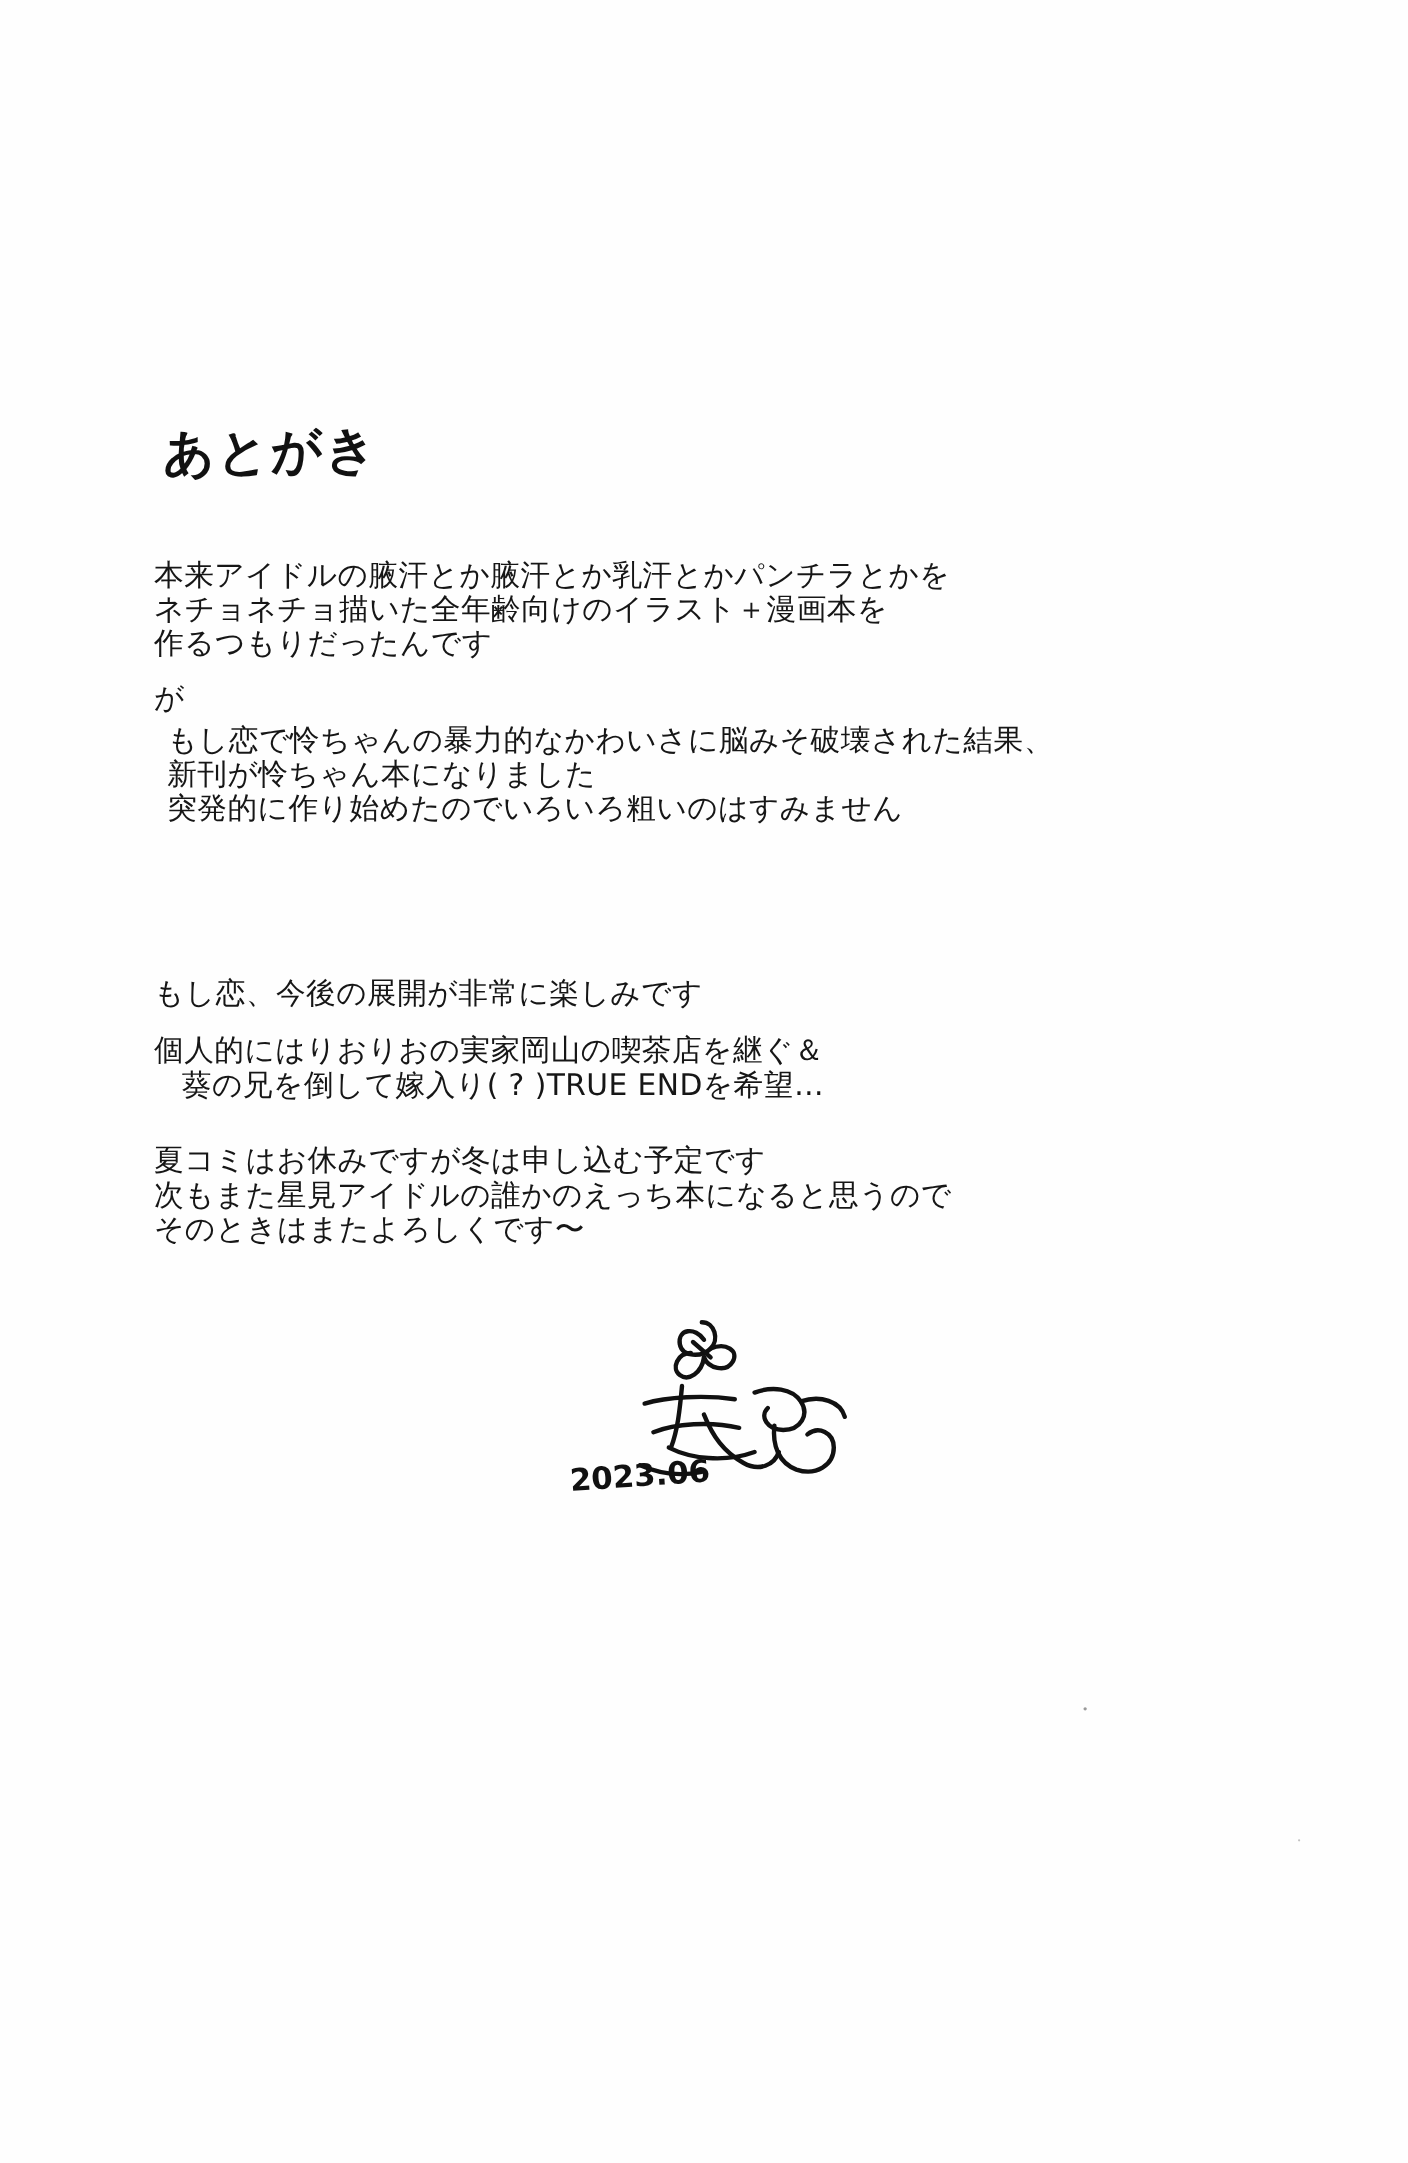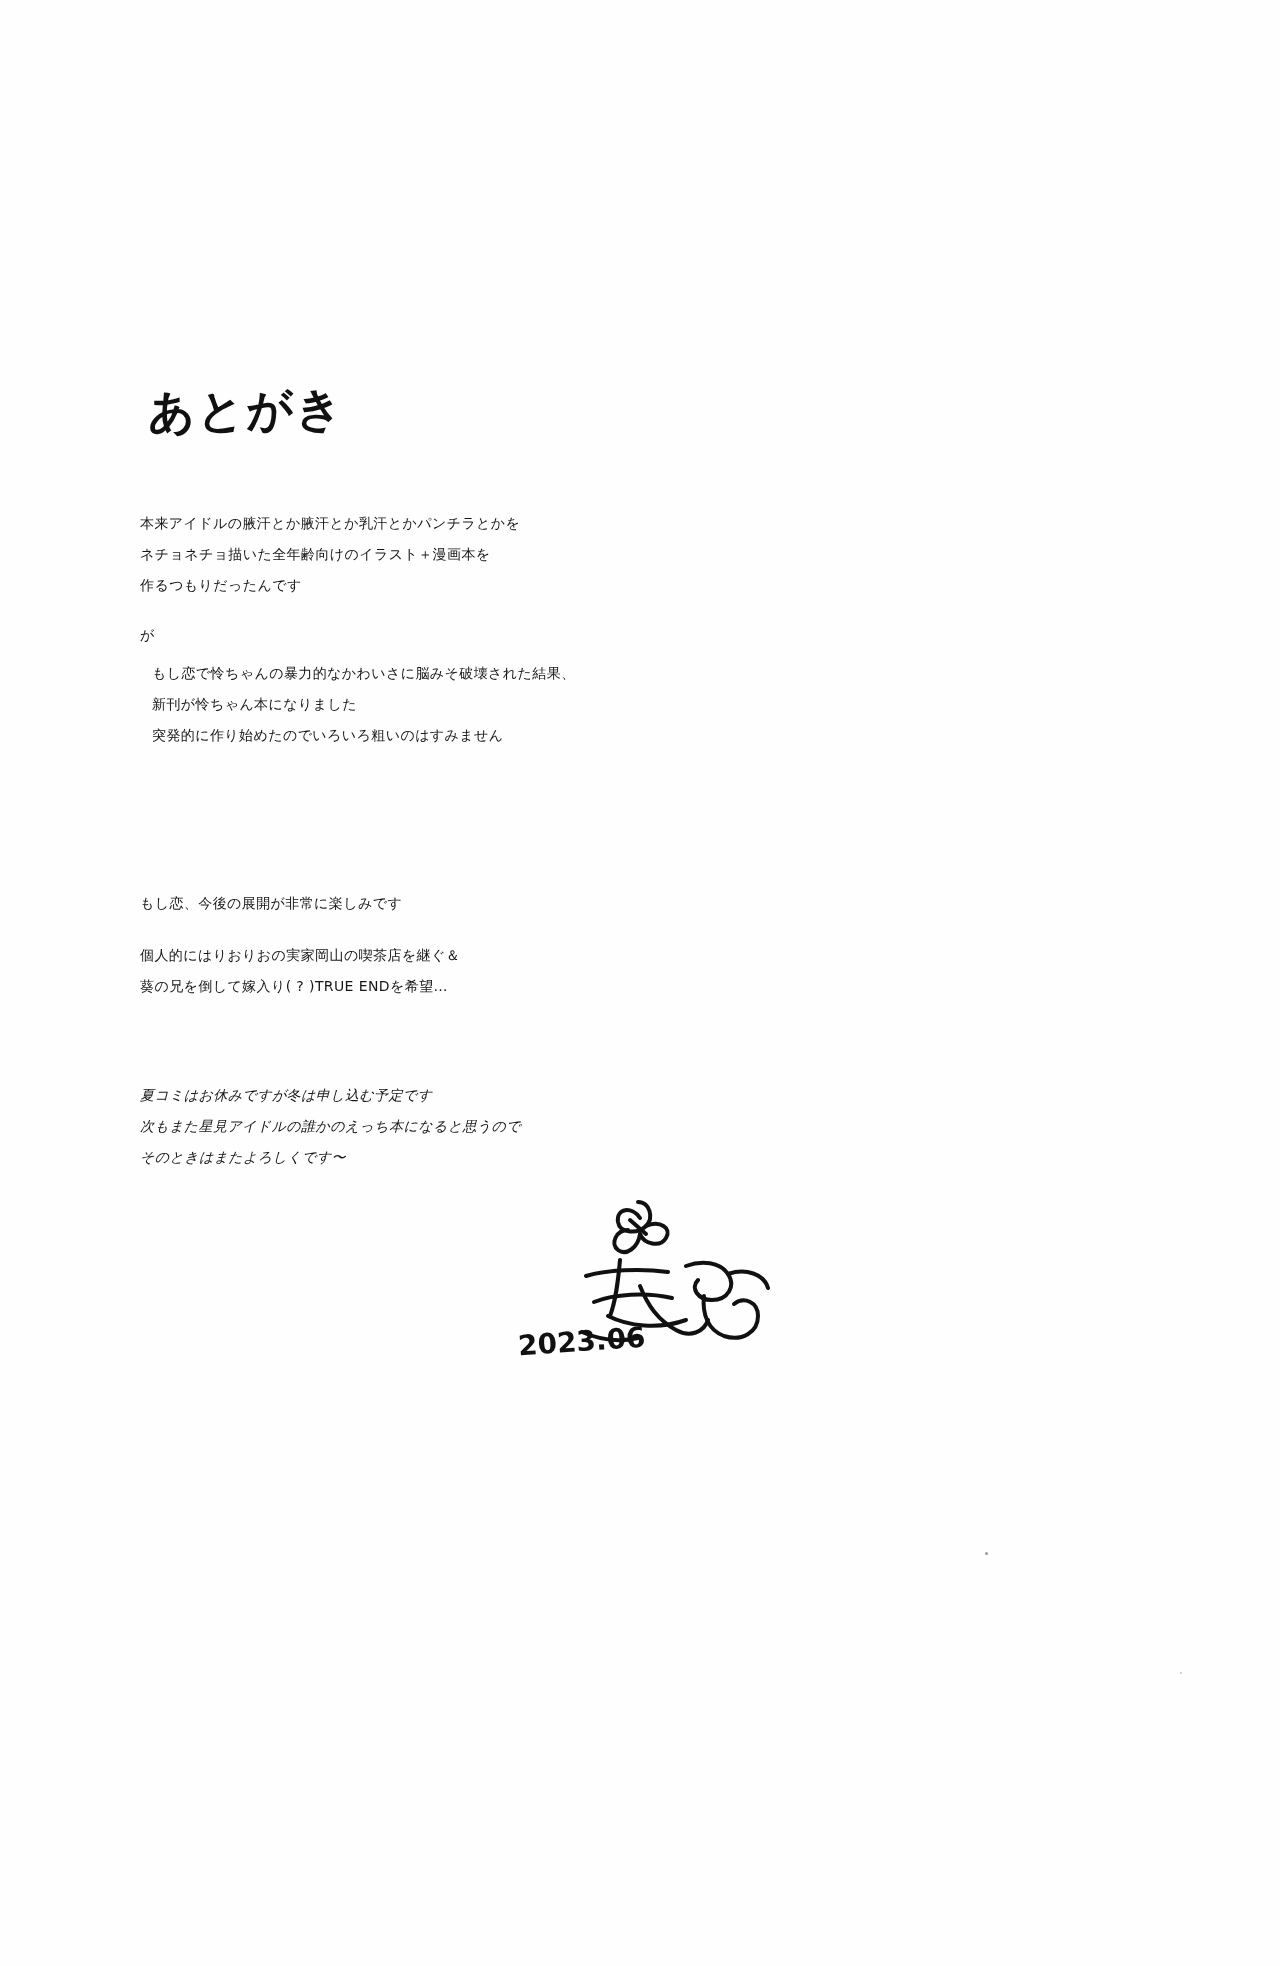--- a/index.html
+++ b/index.html
@@ -30,33 +30,33 @@
     font-size: 46px;
     font-weight: 700;
     letter-spacing: 2px;
     color: #111111;
     transform: rotate(-1.2deg);
     font-family: "DejaVu Sans", "Liberation Sans", sans-serif;
   }
   .body-block {
     position: absolute;
     left: 140px;
-    font-size: 14px;
+    font-size: 27px;
     line-height: 31px;
     color: #161616;
     white-space: pre-line;
     letter-spacing: 0.4px;
   }
   .b1 { top: 508px; }
   .b2 { top: 620px; }
   .b3 { top: 658px; margin-left: 12px; }
   .b4 { top: 780px; }
   .b5 { top: 888px; text-align: right; }
-  .b6 { top: 940px; }
-  .b7 { top: 1080px; font-style: italic; }
+  .b6 { top: 940px; text-align: right; }
+  .b7 { top: 1040px; }
 
   .sign-area {
     position: absolute;
     left: 490px;
     top: 1190px;
     width: 420px;
     height: 200px;
   }
   .sign-date {
     position: absolute;

